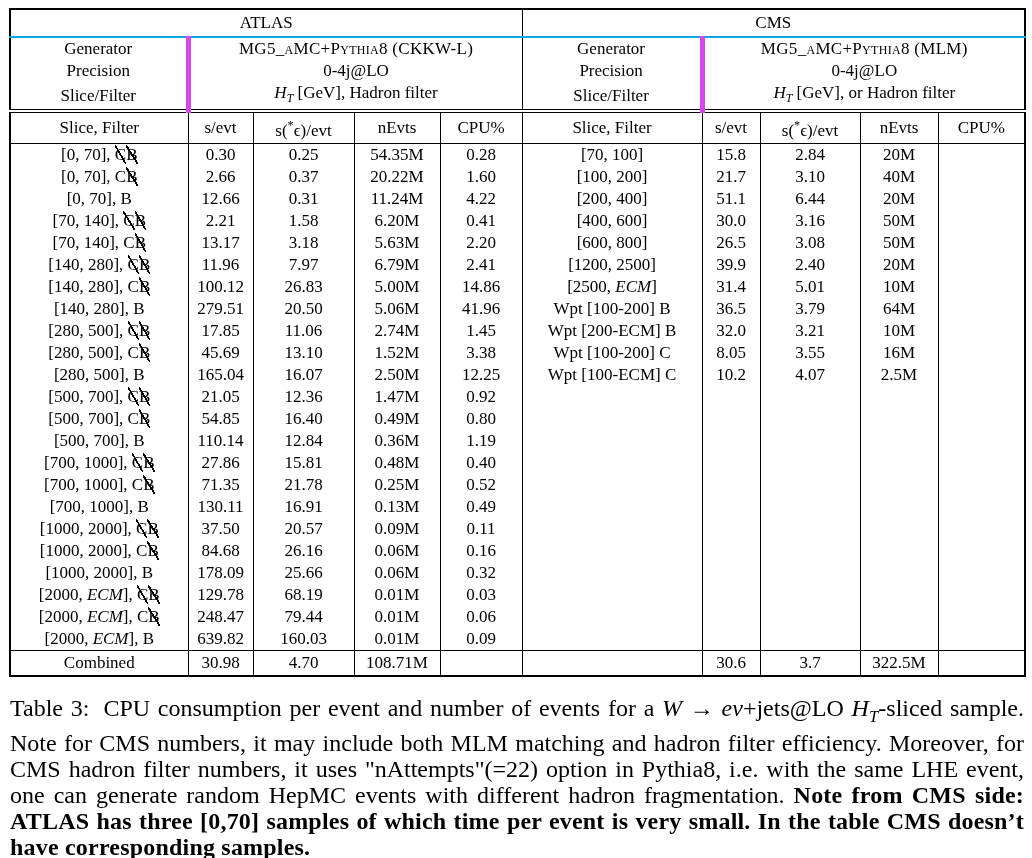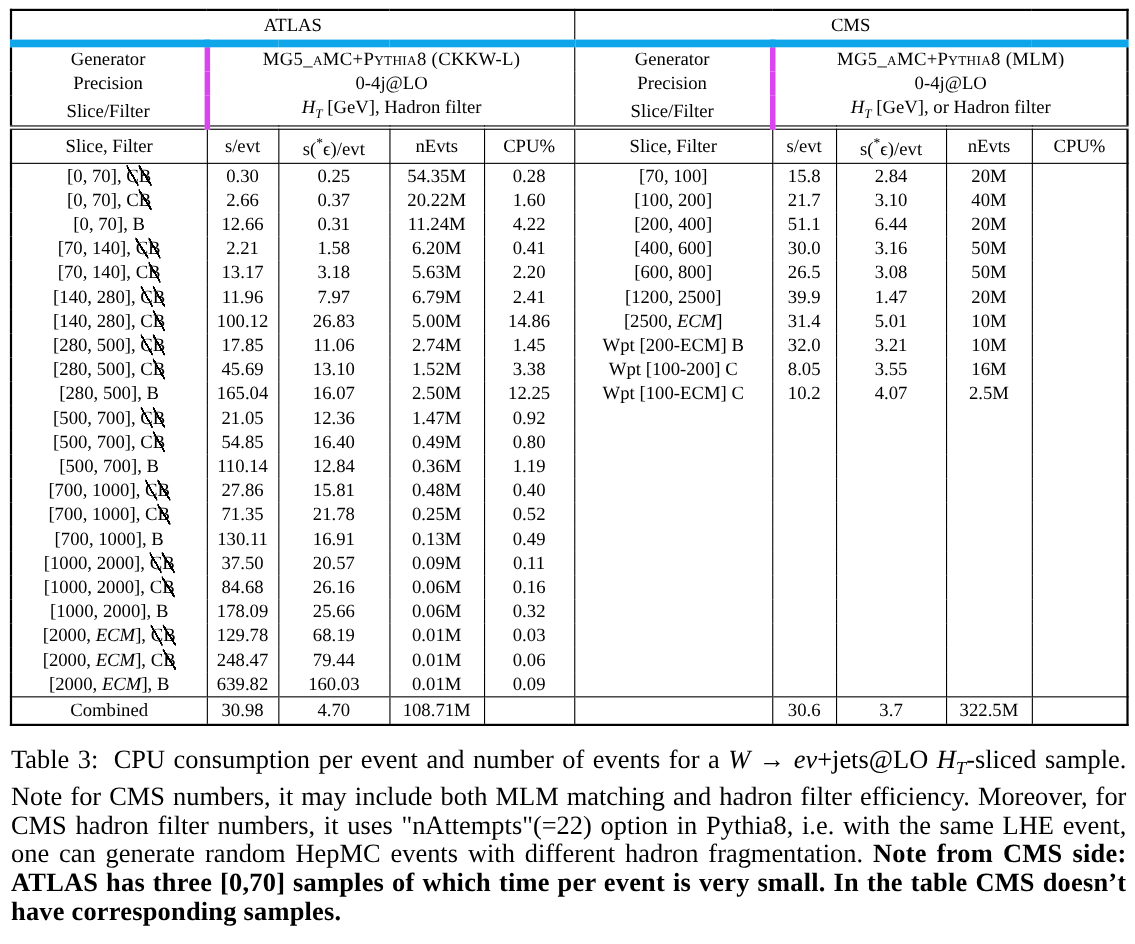--- a/index.html
+++ b/index.html
@@ -22,21 +22,21 @@
     text-align: center;
     vertical-align: middle;
     padding: 0 2px;
     font-size: 17px;
     line-height: 22px;
     height: 22px;
     white-space: nowrap;
     overflow: hidden;
   }
   td.vr { border-right: 1px solid #000; }
-  tr.title-row td { line-height: 26px; height: 26px; border-bottom: 7px solid #0ea5e9; font-size: 17px; }
+  tr.title-row td { line-height: 26px; height: 26px; border-bottom: 2px solid #0ea5e9; font-size: 17px; }
   td.meta-label { border-right: 5px solid #d946ef; }
   tr.meta-last td { border-bottom: 4px double #000; }
   tr.colhead-row td { border-bottom: 1px solid #000; line-height: 24px; height: 24px; }
   tr.combined-row td { border-top: 1px solid #000; line-height: 24px; height: 24px; }
   .smallcaps { font-variant: small-caps; letter-spacing: 0.3px; }
   i.mathvar { font-family: "Liberation Serif", "DejaVu Serif", serif; }
   sub.mathsub { font-size: 70%; font-style: italic; }
   sup.star { font-size: 72%; }
   .slashed {
     background: linear-gradient(to top right,
@@ -173,34 +173,46 @@
       <td></td>
     </tr>
         <tr>
       <td class="vr">[140, 280], <span class="slashed">C</span><span class="slashed">B</span></td>
       <td class="vr">11.96</td>
       <td class="vr">7.97</td>
       <td class="vr">6.79M</td>
       <td class="vr">2.41</td>
       <td class="vr">[1200, 2500]</td>
       <td class="vr">39.9</td>
-      <td class="vr">1.47</td>
+      <td class="vr">2.40</td>
       <td class="vr">20M</td>
       <td></td>
     </tr>
         <tr>
       <td class="vr">[140, 280], C<span class="slashed">B</span></td>
       <td class="vr">100.12</td>
       <td class="vr">26.83</td>
       <td class="vr">5.00M</td>
       <td class="vr">14.86</td>
       <td class="vr">[2500, <i class="mathvar">ECM</i>]</td>
       <td class="vr">31.4</td>
       <td class="vr">5.01</td>
       <td class="vr">10M</td>
+      <td></td>
+    </tr>
+        <tr>
+      <td class="vr">[140, 280], B</td>
+      <td class="vr">279.51</td>
+      <td class="vr">20.50</td>
+      <td class="vr">5.06M</td>
+      <td class="vr">41.96</td>
+      <td class="vr">Wpt [100-200] B</td>
+      <td class="vr">36.5</td>
+      <td class="vr">3.79</td>
+      <td class="vr">64M</td>
       <td></td>
     </tr>
         <tr>
       <td class="vr">[280, 500], <span class="slashed">C</span><span class="slashed">B</span></td>
       <td class="vr">17.85</td>
       <td class="vr">11.06</td>
       <td class="vr">2.74M</td>
       <td class="vr">1.45</td>
       <td class="vr">Wpt [200-ECM] B</td>
       <td class="vr">32.0</td>

